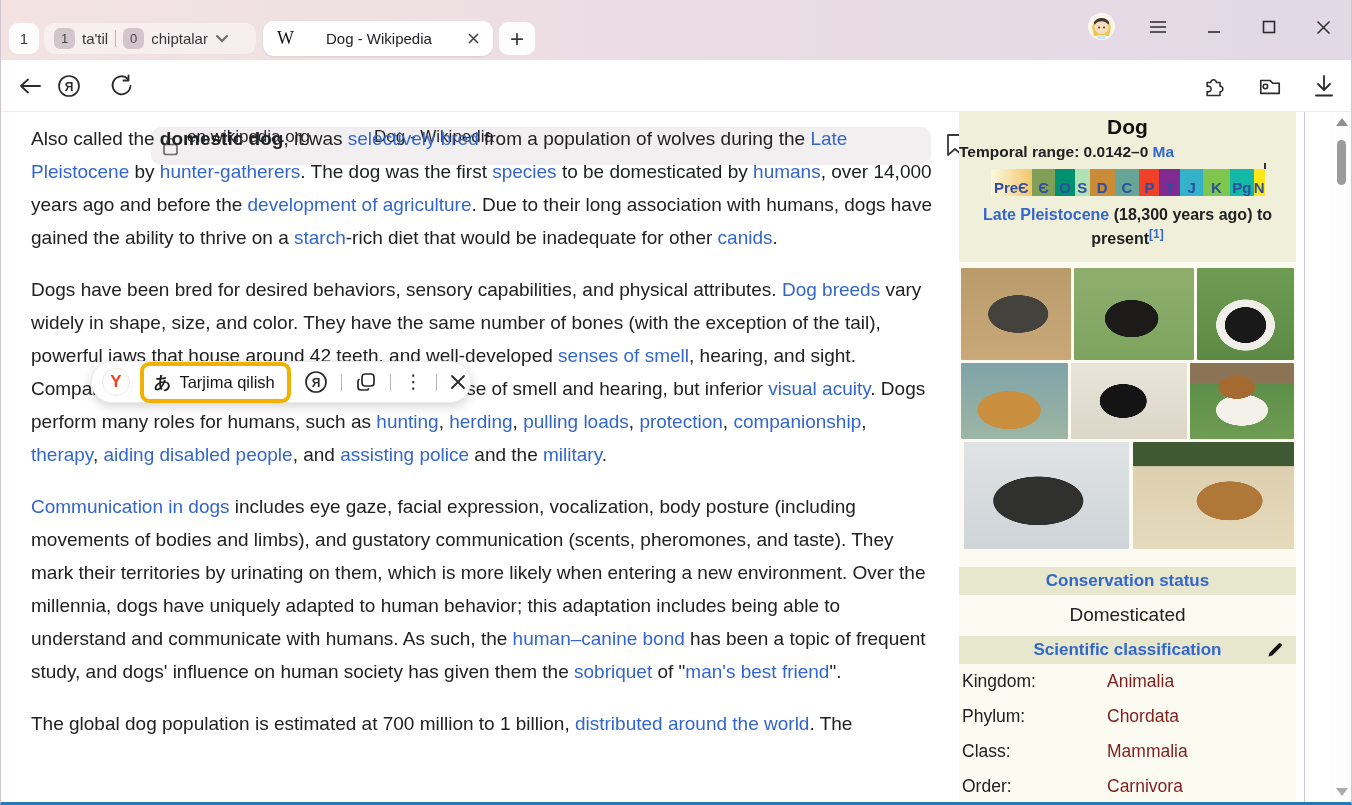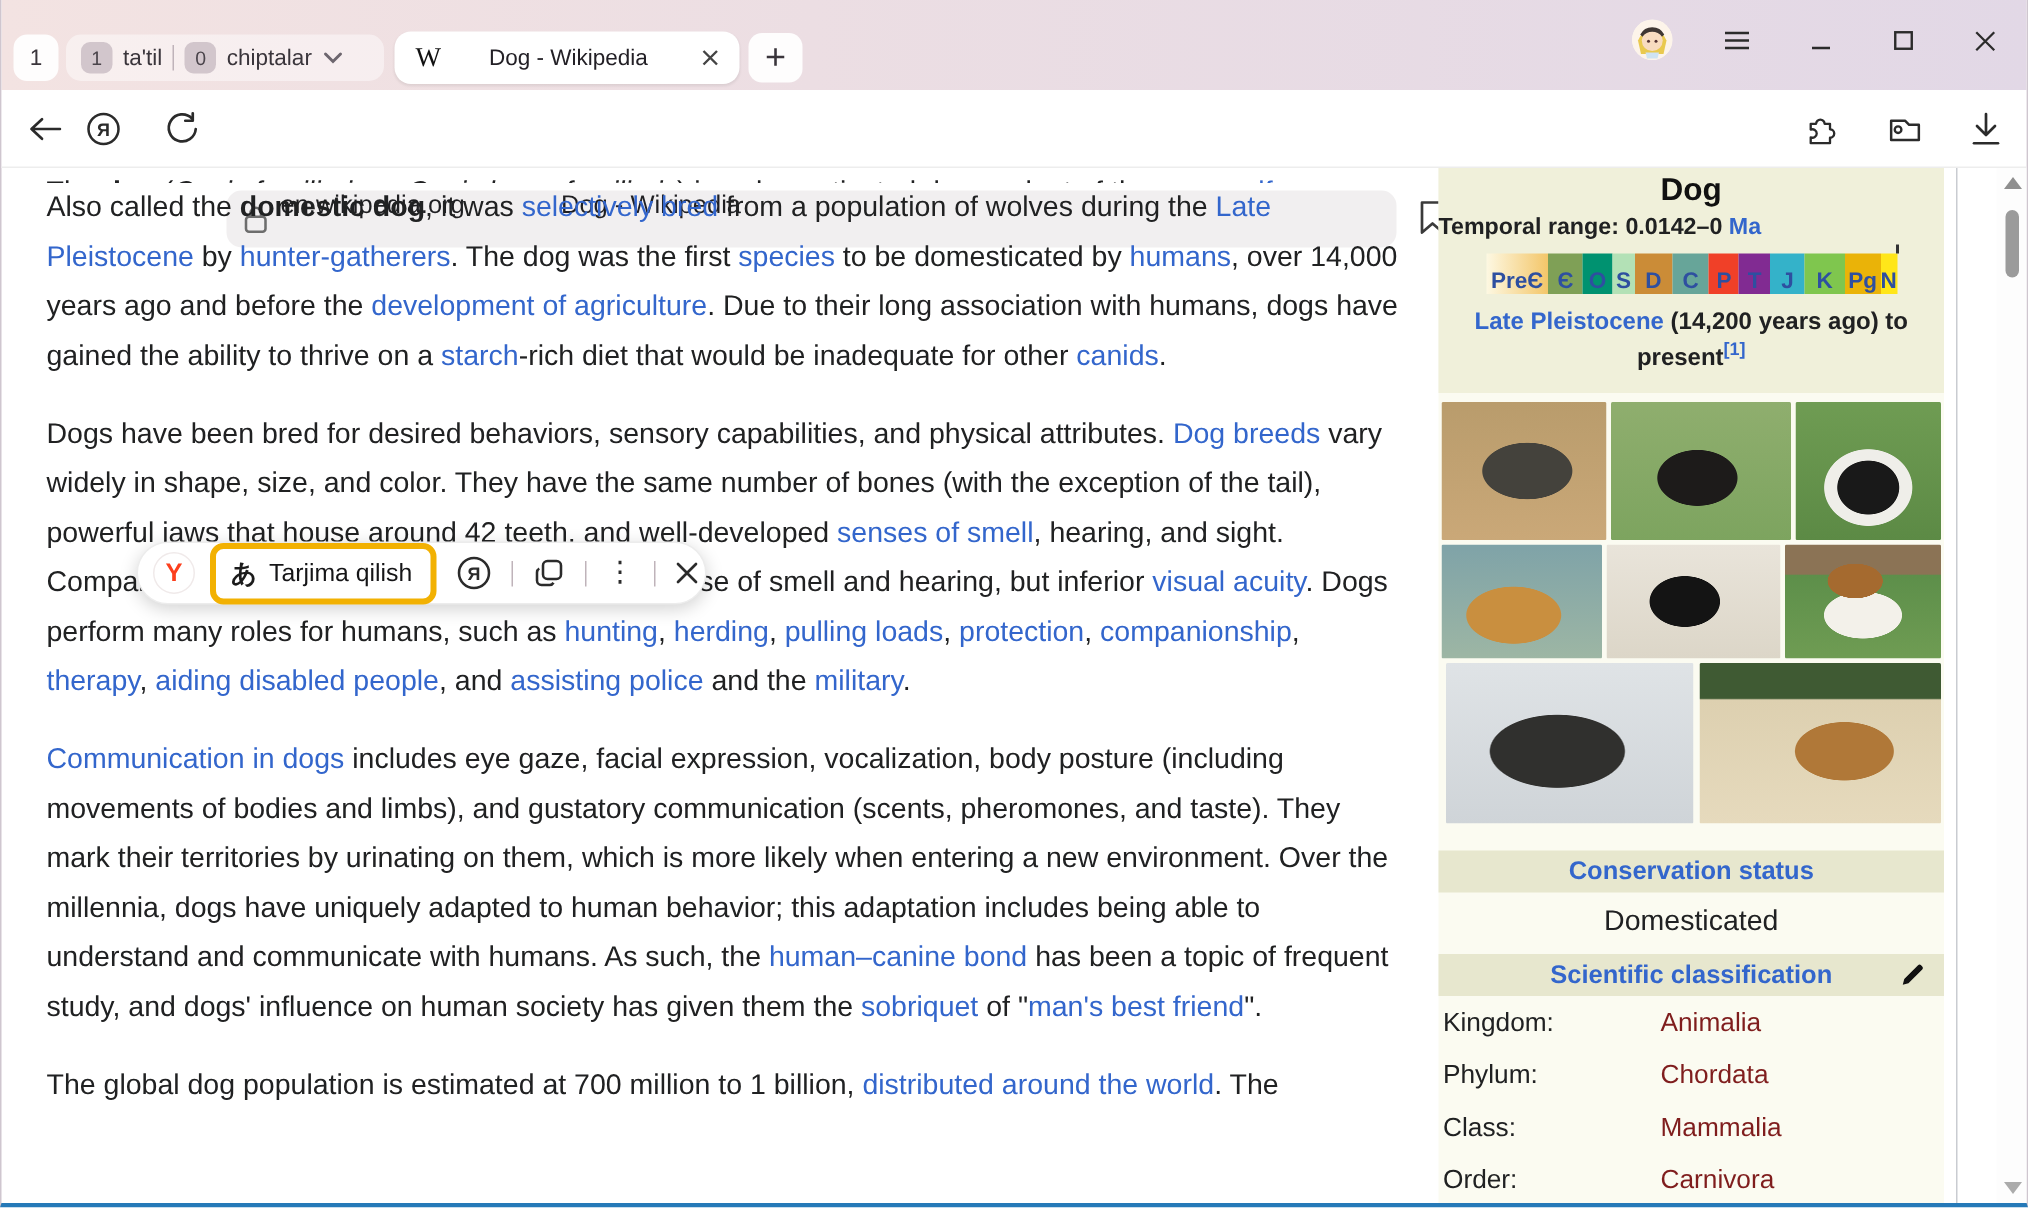--- a/index.html
+++ b/index.html
@@ -292,30 +292,30 @@
             </div>
             <div class="ts-seg" style="flex: 21 0 0px; background: rgb(129, 43, 146);">
               <span>T</span>
             </div>
             <div class="ts-seg" style="flex: 23 0 0px; background: rgb(52, 178, 201);">
               <span>J</span>
             </div>
             <div class="ts-seg" style="flex: 27 0 0px; background: rgb(127, 198, 78);">
               <span>K</span>
             </div>
-            <div class="ts-seg" style="flex: 24 0 0px; background: #eab308;">
+            <div class="ts-seg" style="flex: 24 0 0px; background: #14b8a6;">
               <span>Pg</span>
             </div>
             <div class="ts-seg" style="flex: 9 0 0px; background: rgb(255, 230, 25);">
               <span>N</span>
             </div>
           </div>
         <div id="ts-tick"></div>
       </div>
-      <div id="ib-range"><span class="lnk">Late Pleistocene</span><span> (14,200 years ago) to present</span><span class="sup">[1]</span></div>
+      <div id="ib-range"><span class="lnk">Late Pleistocene</span><span> (18,300 years ago) to present</span><span class="sup">[1]</span></div>
     </div>
 
     <div id="dog-grid">
       <div class="ph ph1" style="left:2px;top:1px;width:110px;height:92px"></div>
       <div class="ph ph2" style="left:115px;top:1px;width:120px;height:92px"></div>
       <div class="ph ph3" style="left:238px;top:1px;width:97px;height:92px"></div>
       <div class="ph ph4" style="left:2px;top:96px;width:107px;height:76px"></div>
       <div class="ph ph5" style="left:112px;top:96px;width:116px;height:76px"></div>
       <div class="ph ph6" style="left:231px;top:96px;width:104px;height:76px"></div>
       <div class="ph ph7" style="left:5px;top:175px;width:165px;height:107px"></div>

